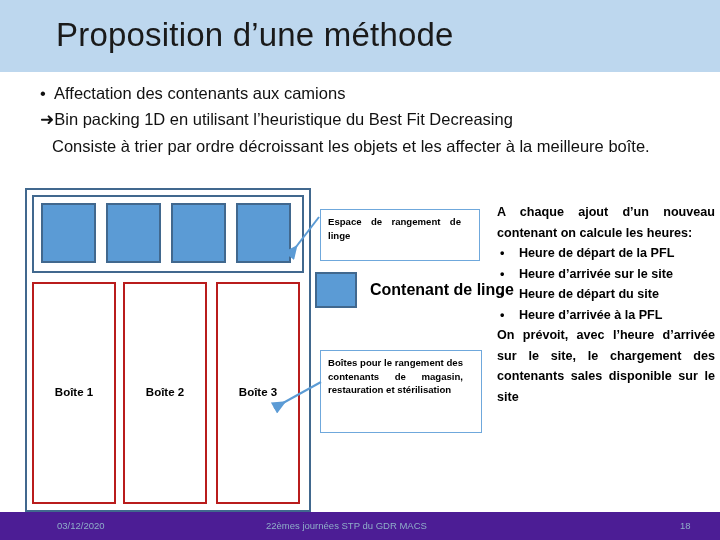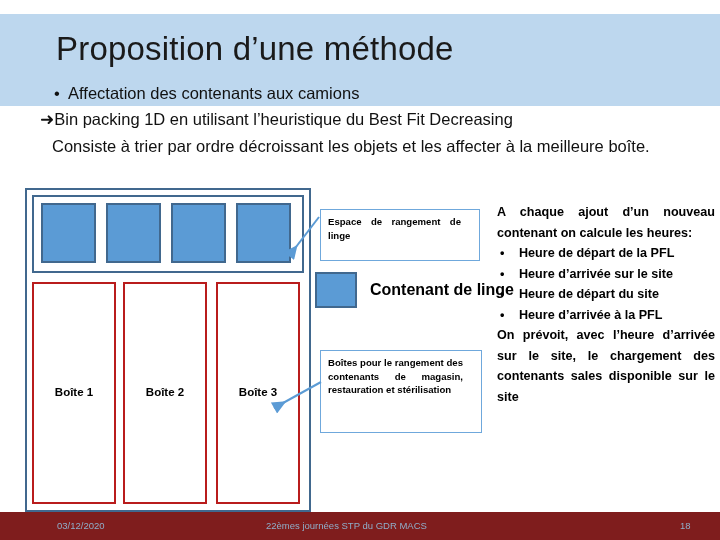--- a/index.html
+++ b/index.html
@@ -12,22 +12,22 @@
     height: 540px;
     position: relative;
     overflow: hidden;
     font-family: "Liberation Sans", sans-serif;
     color: #000000;
   }
 
   
   #title-banner {
     position: absolute;
-    left: 0; top: 14px;
-    width: 720px; height: 92px;
+    left: 0; top: 0;
+    width: 720px; height: 72px;
     background: #BDD7EE;
   }
   #slide-title {
     position: absolute;
     left: 56px; top: 13px;
     font-size: 33px;
     line-height: 44px;
     font-weight: 400;
     color: #1a1a1a;
     letter-spacing: 0.2px;
@@ -39,21 +39,21 @@
     position: absolute;
     left: 40px; top: 82px;
     width: 650px;
   }
   .body-line {
     font-size: 16.5px;
     line-height: 22px;
     color: #111;
     white-space: nowrap;
   }
-  .body-line.l1 { margin-left: 14px; }
+  .body-line.l1 { }
   .body-line.l2 { margin-left: 0px; margin-top: 4px; }
   .body-line.l3 { margin-left: 12px; margin-top: 5px; white-space: normal; width: 645px; line-height: 21px;}
   .bullet-dot { display:inline-block; width: 14px; }
   .arrow-glyph { font-size: 17px; }
 
   
   #diagram {
     position: absolute;
     left: 25px; top: 188px;
     width: 286px; height: 324px;
@@ -180,21 +180,21 @@
     padding-left: 3px;
     box-sizing: border-box;
   }
   .rt-bullet .rb-txt { flex: 1 1 auto; white-space: nowrap; }
 
   
   #footer-bar {
     position: absolute;
     left: 0; top: 512px;
     width: 720px; height: 28px;
-    background: #7f1d1d;
+    background: #4c1d95;
   }
   .footer-cell {
     position: absolute;
     top: 8px;
     font-size: 9.5px;
     color: #8FAEC9;
     white-space: nowrap;
   }
   #footer-date { left: 57px; }
   #footer-center { left: 266px; }

